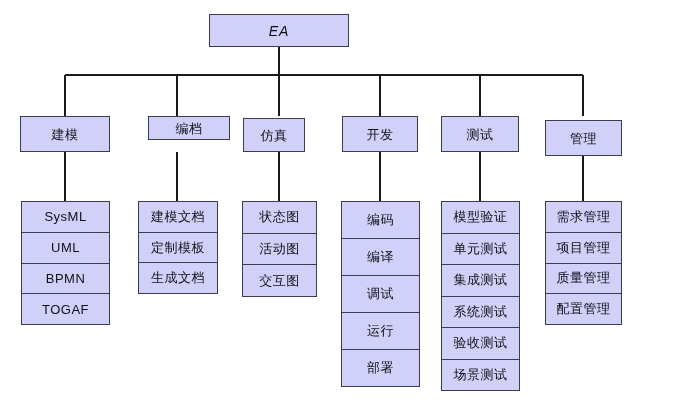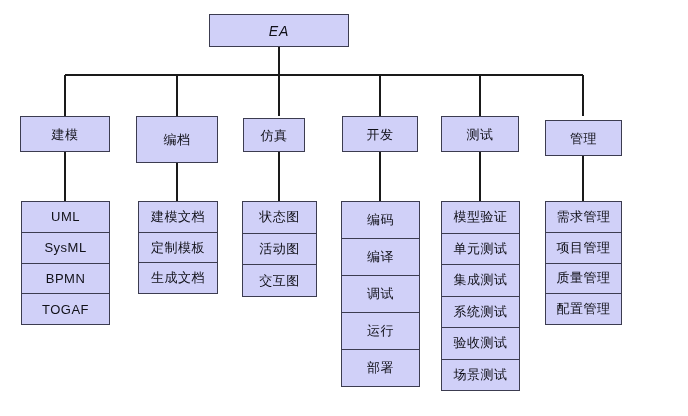--- a/index.html
+++ b/index.html
@@ -95,29 +95,29 @@
       <line x1="279" y1="152" x2="279" y2="201"></line>
       <line x1="380" y1="152" x2="380" y2="201"></line>
       <line x1="480" y1="152" x2="480" y2="201"></line>
       <line x1="583" y1="152" x2="583" y2="201"></line>
     </g>
   </svg>
 
   <div class="node root" style="left:209px; top:14px; width:140px; height:33px;">EA</div>
 
   <div class="node" style="left:20px; top:116px; width:90px; height:36px;">建模</div>
-  <div class="node" style="left:136px; top:116px; width:82px; height:47px;">编档</div>
+  <div class="node" style="left:148px; top:116px; width:82px; height:24px;">编档</div>
   <div class="node" style="left:243px; top:118px; width:62px; height:34px;">仿真</div>
   <div class="node" style="left:342px; top:116px; width:76px; height:36px;">开发</div>
   <div class="node" style="left:441px; top:116px; width:78px; height:36px;">测试</div>
   <div class="node" style="left:545px; top:120px; width:77px; height:36px;">管理</div>
 
   <div class="group" style="left:21px; top:201px; width:89px; height:124px;">
+    <div class="cell">SysML</div>
     <div class="cell">UML</div>
-    <div class="cell">SysML</div>
     <div class="cell">BPMN</div>
     <div class="cell">TOGAF</div>
   </div>
 
   <div class="group" style="left:138px; top:201px; width:80px; height:93px;">
     <div class="cell">建模文档</div>
     <div class="cell">定制模板</div>
     <div class="cell">生成文档</div>
   </div>
 

